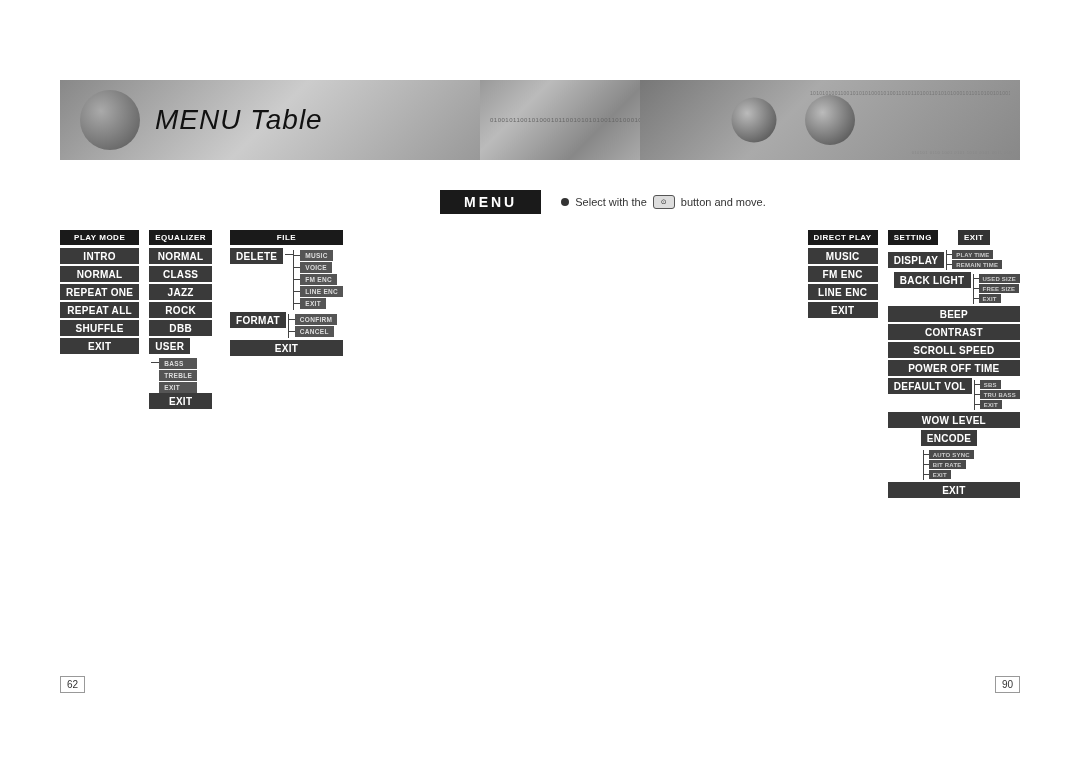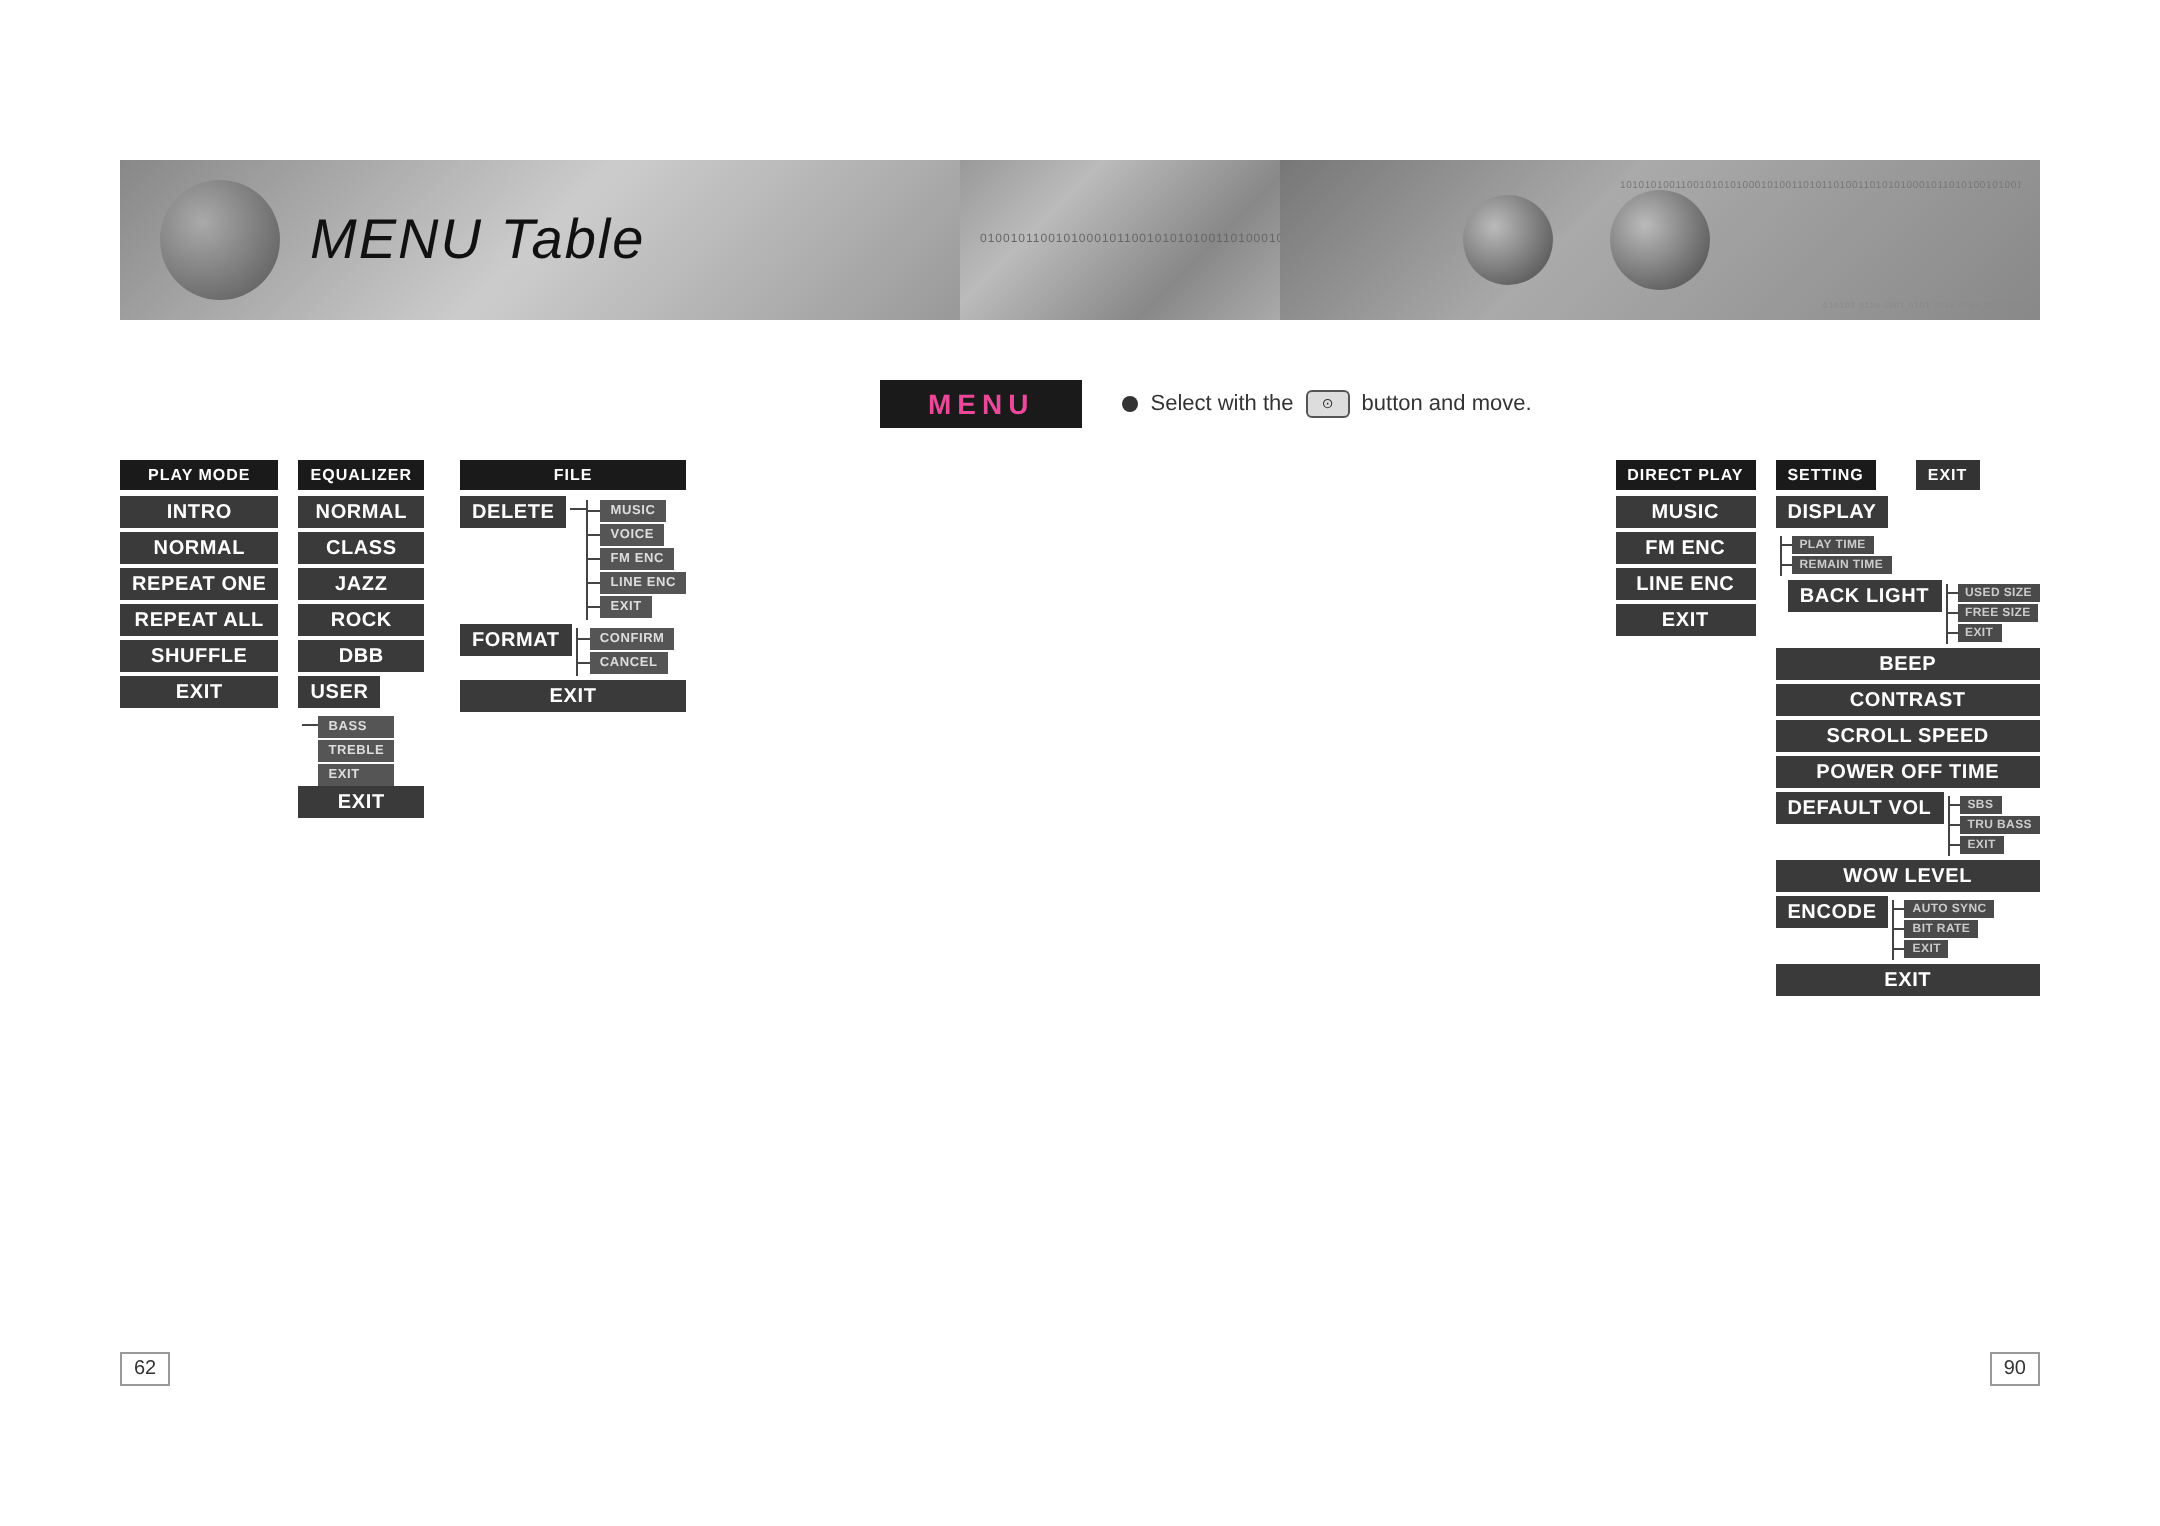--- a/index.html
+++ b/index.html
@@ -93,21 +93,21 @@
 
     
     .menu-header {
       display: flex;
       align-items: center;
       margin-bottom: 16px;
       gap: 20px;
     }
     .menu-title-box {
       background: #1a1a1a;
-      color: #ec4899;
+      color: #ffffff;
       padding: 4px 24px;
       font-size: 14px;
       font-weight: bold;
       letter-spacing: 3px;
     }
     .menu-instruction {
       display: flex;
       align-items: center;
       gap: 6px;
       font-size: 11px;
@@ -348,21 +348,21 @@
       <div class="menu-item">EXIT</div>
     </div>
 
     <div class="col">
       <div style="display:flex;flex-direction:row;align-items:center;gap:20px;">
         <div class="cat-label">SETTING</div>
         <div class="cat-label" style="background:#333;">EXIT</div>
       </div>
       <div style="height:3px;"></div>
 
-      <div style="display:flex;flex-direction:column;align-items:flex-start;margin-bottom:2px;">
+      <div style="display:flex;flex-direction:row;align-items:flex-end;margin-bottom:2px;">
         <div class="menu-item">DISPLAY</div>
         <div style="margin-left:2px;margin-top:2px;border-left:1px solid #444;">
           <div style="display:flex;align-items:center;margin-bottom:1px;">
               <div style="width:5px;height:1px;background:#444;"></div>
               <div class="tiny-item">PLAY TIME</div>
             </div>
           <div style="display:flex;align-items:center;margin-bottom:1px;">
               <div style="width:5px;height:1px;background:#444;"></div>
               <div class="tiny-item">REMAIN TIME</div>
             </div>
@@ -405,21 +405,21 @@
             </div>
           <div style="display:flex;align-items:center;margin-bottom:1px;">
               <div style="width:5px;height:1px;background:#444;"></div>
               <div class="tiny-item">EXIT</div>
             </div>
         </div>
       </div>
 
       <div class="menu-item">WOW LEVEL</div>
 
-      <div style="display:flex;flex-direction:row;align-items:flex-start;margin-bottom:2px;">
+      <div style="display:flex;flex-direction:column;align-items:flex-start;margin-bottom:2px;margin-left:33px;">
         <div class="menu-item">ENCODE</div>
         <div style="margin-left:2px;margin-top:2px;border-left:1px solid #444;">
           <div style="display:flex;align-items:center;margin-bottom:1px;">
               <div style="width:5px;height:1px;background:#444;"></div>
               <div class="tiny-item">AUTO SYNC</div>
             </div>
           <div style="display:flex;align-items:center;margin-bottom:1px;">
               <div style="width:5px;height:1px;background:#444;"></div>
               <div class="tiny-item">BIT RATE</div>
             </div>

